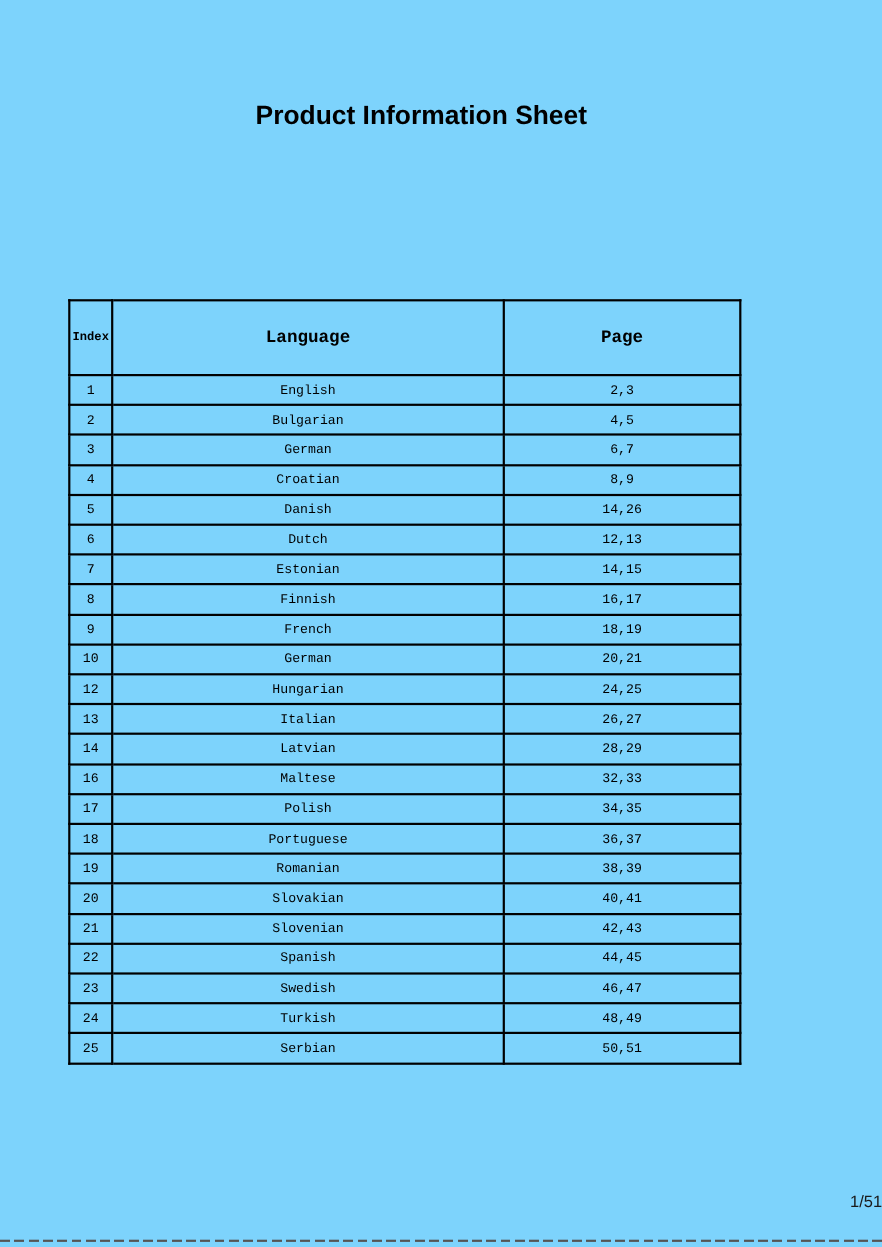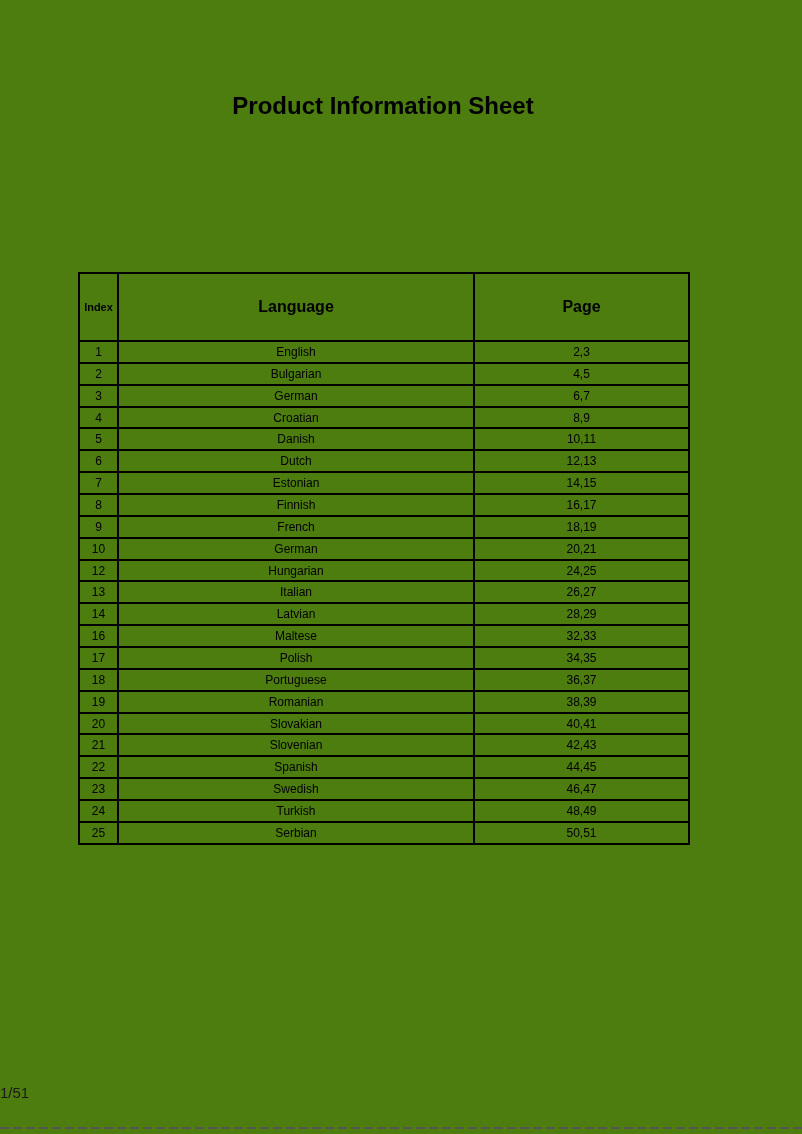--- a/index.html
+++ b/index.html
@@ -7,56 +7,58 @@
     width: 802px; height: 1134px;
     background: #ffffff;
     font-family: "Liberation Sans", "DejaVu Sans", sans-serif;
     color: #000000;
     overflow: hidden;
     position: relative;
   }
   .page {
     position: relative;
     width: 802px; height: 1134px;
-    background: #4d7c0f;
+    background: #7dd3fc;
   }
   .doc-title {
     position: absolute;
     left: 78px; top: 92px; width: 610px;
     text-align: center;
     font-size: 24px;
     font-weight: bold;
     letter-spacing: 0px;
     color: #000000;
   }
   table.lang-table {
     position: absolute;
-    left: 78px; top: 272px;
-    width: 610px; height: 573px;
+    left: 62px; top: 272px;
+    width: 610px; height: 696px;
     border-collapse: collapse;
     table-layout: fixed;
+    font-family: Liberation Mono, monospace;
   }
   table.lang-table th, table.lang-table td {
     border: 2px solid #000000;
     text-align: center;
     vertical-align: middle;
     padding: 0;
     overflow: hidden;
     white-space: nowrap;
   }
   table.lang-table thead tr { height: 68px; }
   th.h-index { font-size: 11px; font-weight: bold; }
   th.h-lang, th.h-page { font-size: 16px; font-weight: bold; border-radius: 12px; }
   table.lang-table tbody td { font-size: 12px; font-weight: normal; }
   .page-footer {
     position: absolute;
     left: 0; top: 1084px; width: 802px;
-    text-align: left;
+    text-align: right;
     font-size: 15px;
     color: #1a1a1a;
+    padding-left: 36px;
   }
   .cut-line {
     position: absolute;
     left: 0; top: 1127px;
     width: 802px; height: 2px;
     background: repeating-linear-gradient(90deg,
       #555555 0px, #555555 9px,
       transparent 9px, transparent 13px);
   }
 </style>
@@ -97,21 +99,21 @@
           <td>6,7</td>
         </tr>
         <tr>
           <td>4</td>
           <td>Croatian</td>
           <td>8,9</td>
         </tr>
         <tr>
           <td>5</td>
           <td>Danish</td>
-          <td>10,11</td>
+          <td>14,26</td>
         </tr>
         <tr>
           <td>6</td>
           <td>Dutch</td>
           <td>12,13</td>
         </tr>
         <tr>
           <td>7</td>
           <td>Estonian</td>
           <td>14,15</td>

